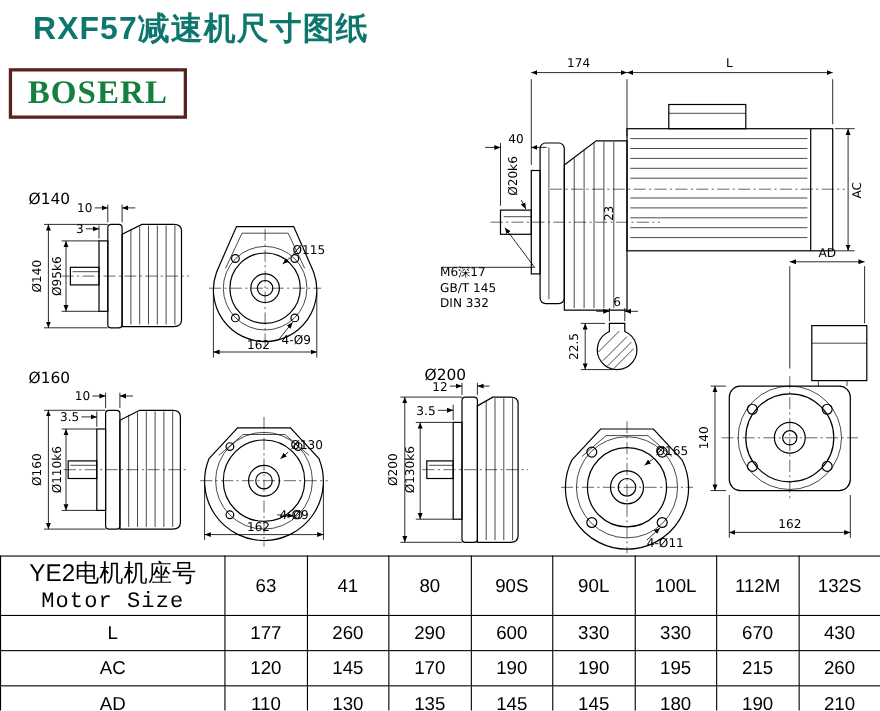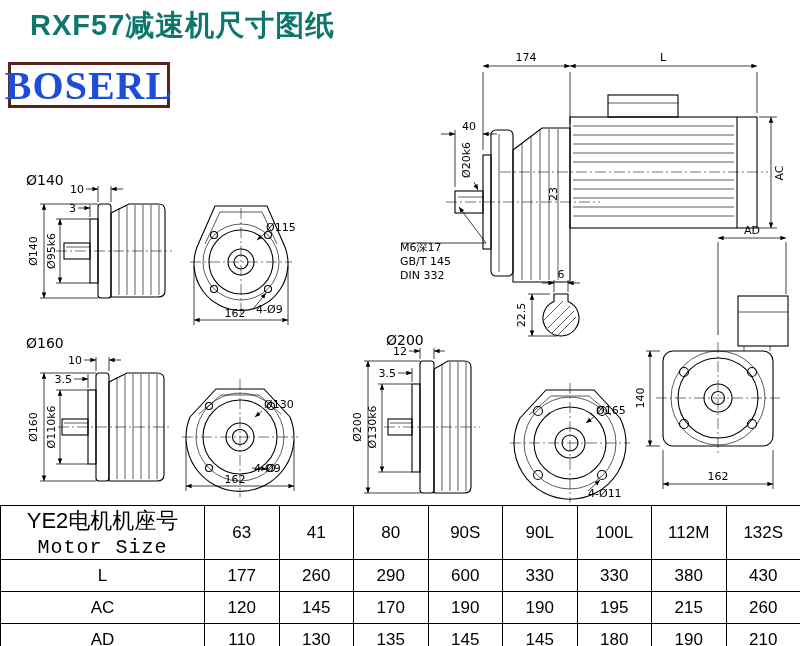--- a/index.html
+++ b/index.html
@@ -2,22 +2,22 @@
 <html><head>
 <meta charset="utf-8">
 <style>
   *{margin:0;padding:0;box-sizing:border-box}
   html,body{width:800px;height:646px;background:#fff;position:relative;
     font-family:"Liberation Sans",sans-serif;overflow:hidden}
   .title{position:absolute;left:30px;top:6px;font-size:29px;font-weight:bold;
     color:#0f766e;letter-spacing:1px;white-space:nowrap}
   .logo{position:absolute;left:8px;top:62px;width:162px;height:46px;
     border:3px solid #5a241e;background:#fff;display:flex;align-items:center;justify-content:center}
-  .logo span{font-family:"Liberation Serif",serif;font-weight:bold;font-size:40px;
-    color:#1d4ed8;letter-spacing:1px}
+  .logo span{font-family:"Liberation Serif",serif;font-weight:bold;font-size:30px;
+    color:#15803d;letter-spacing:1px}
   svg.sheet{position:absolute;left:0;top:0}
   .ln{fill:none;stroke:#000;stroke-width:1.1}
   .tn{fill:none;stroke:#000;stroke-width:.65}
   .dim{fill:none;stroke:#000;stroke-width:.75}
   .cl{fill:none;stroke:#000;stroke-width:.55;stroke-dasharray:11 3 2 3}
   text{fill:#000;font-family:"DejaVu Sans",sans-serif}
   .d{font-size:11px}
   .t{font-size:14px}
   table{position:absolute;left:0;top:505px;width:800px;height:141px;
     border-collapse:collapse;table-layout:fixed;background:#fff}
@@ -336,21 +336,21 @@
     <td>132S</td>
   </tr>
   <tr class="r">
     <td>L</td>
     <td>177</td>
     <td>260</td>
     <td>290</td>
     <td>600</td>
     <td>330</td>
     <td>330</td>
-    <td>380</td>
+    <td>670</td>
     <td>430</td>
   </tr>
   <tr class="r">
     <td>AC</td>
     <td>120</td>
     <td>145</td>
     <td>170</td>
     <td>190</td>
     <td>190</td>
     <td>195</td>

